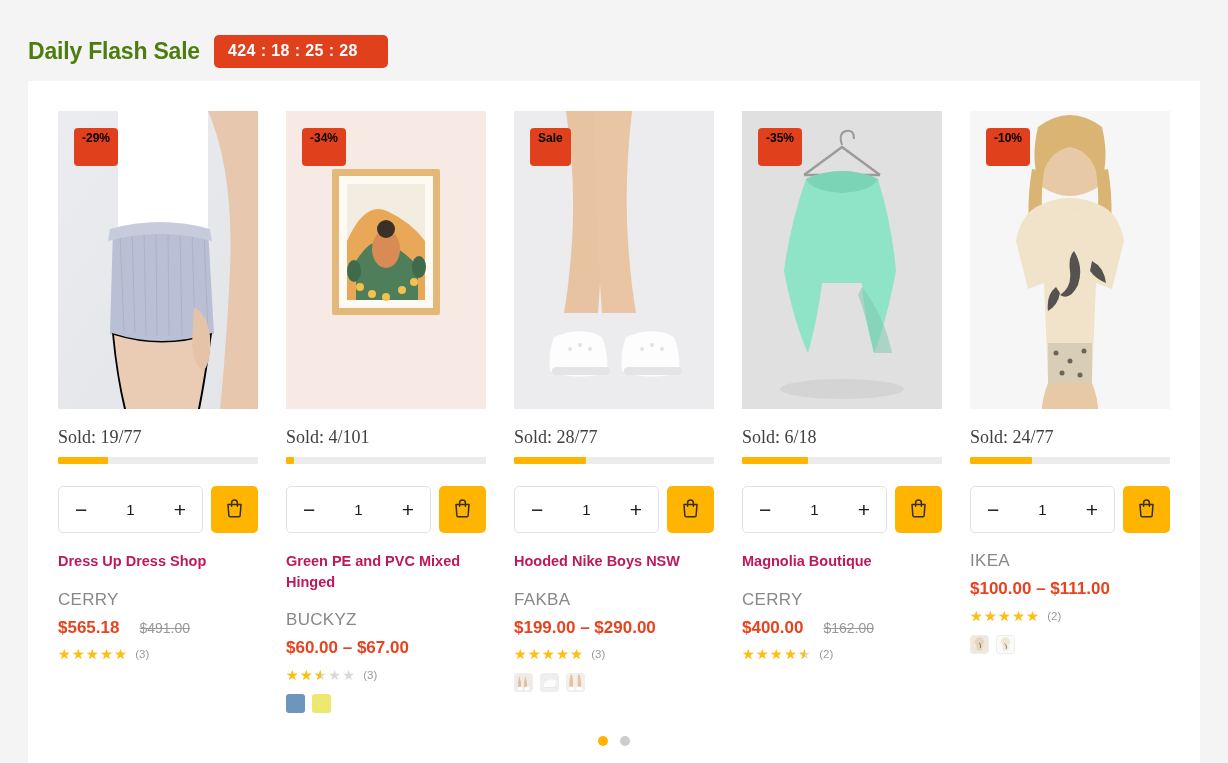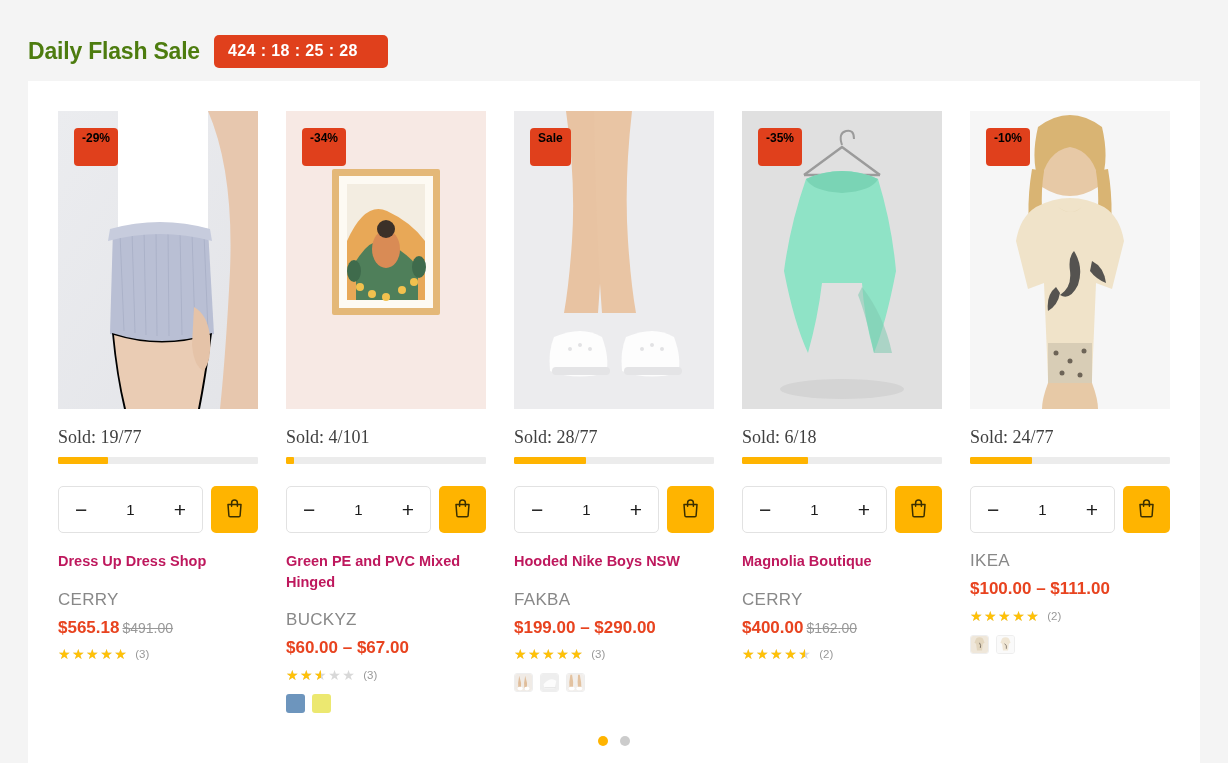--- a/index.html
+++ b/index.html
@@ -171,21 +171,21 @@
     font-size: 17px;
     font-weight: bold;
     color: #e8431f;
     line-height: 1.1;
   }
   .p-price .old {
     color: #999999;
     text-decoration: line-through;
     font-size: 14px;
     font-weight: normal;
-    margin-left: 3px;
+    margin-left: 20px;
   }
 
   
   .rating-row {
     margin-top: 10px;
     display: flex;
     align-items: center;
     gap: 7px;
   }
   .stars {

